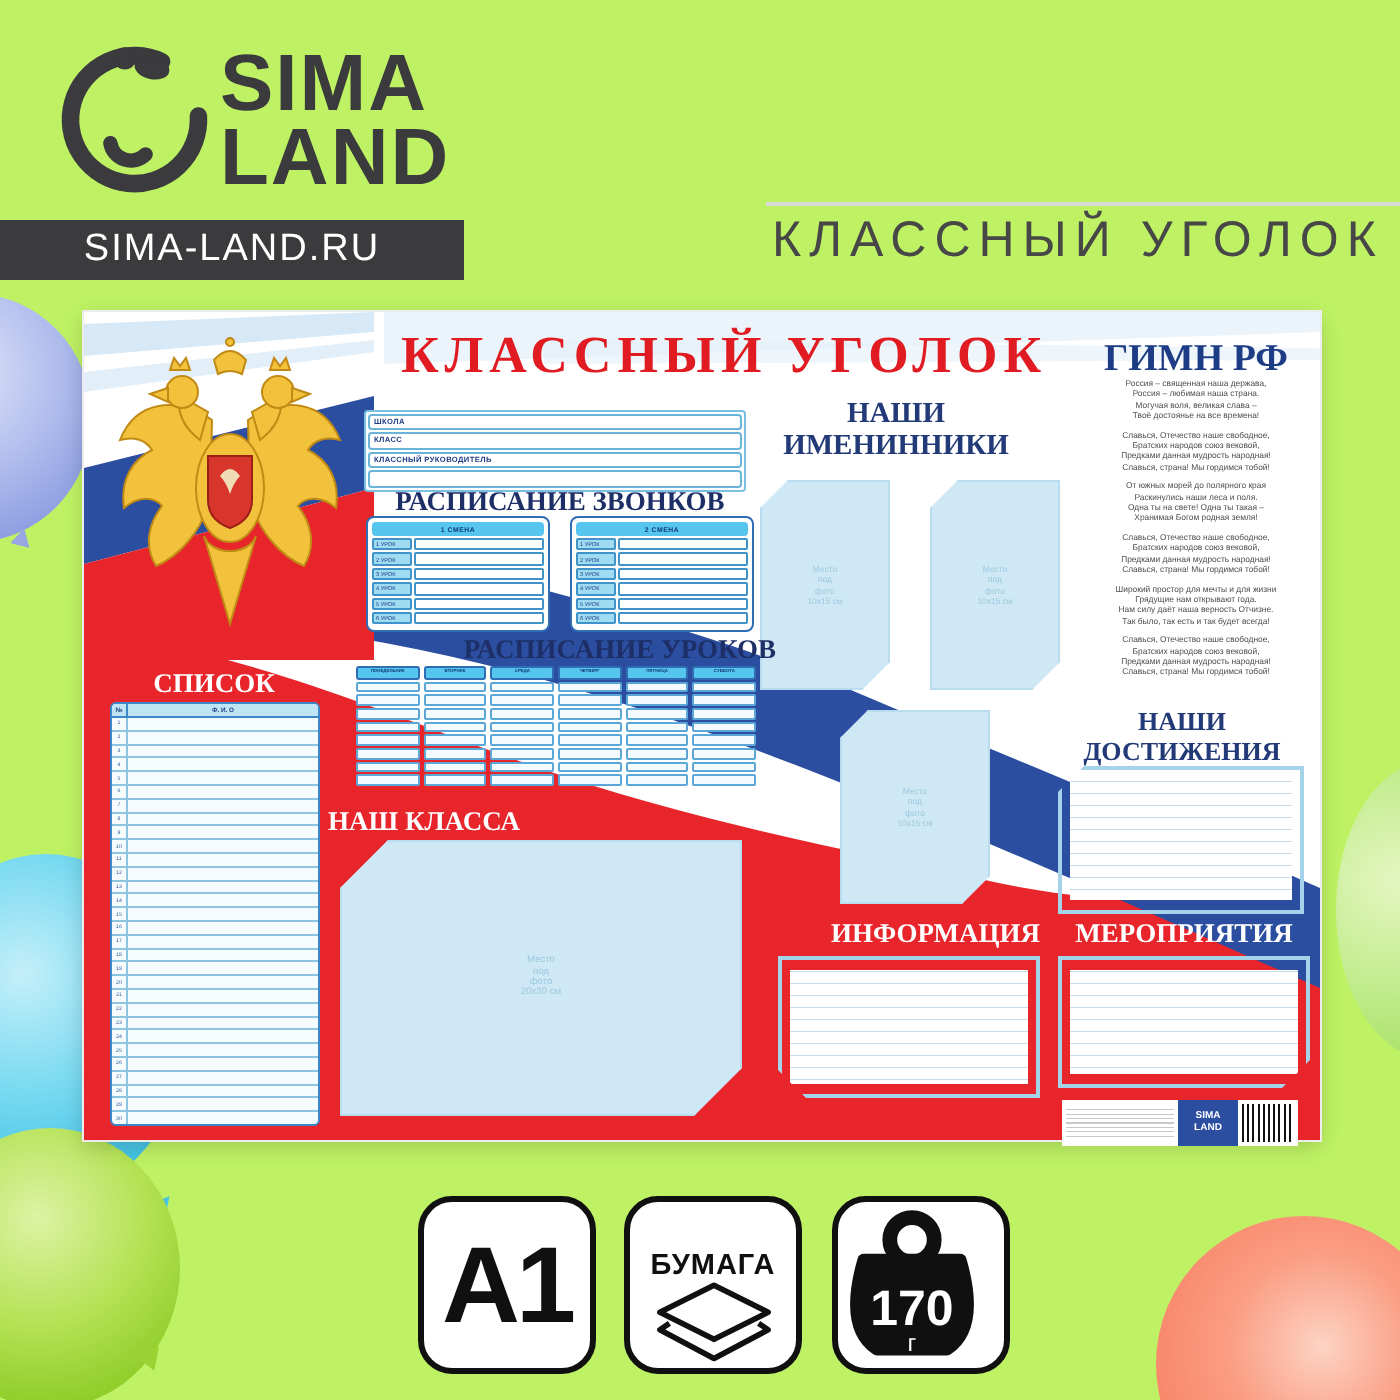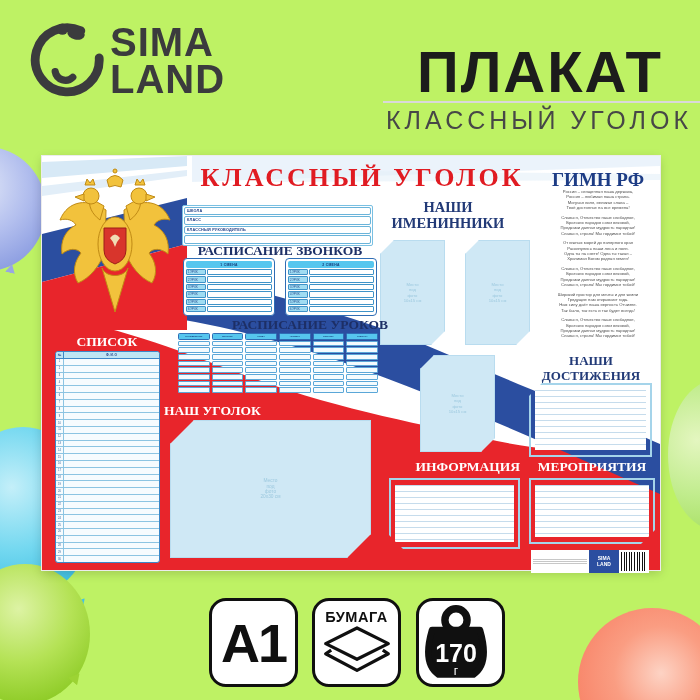--- a/index.html
+++ b/index.html
@@ -137,21 +137,21 @@
   display:flex;flex-direction:column;align-items:center;justify-content:center;line-height:5.5px}
 .bc-brand span{position:static}
 .bc-bars{position:static;width:26px;margin:2px;
   background:repeating-linear-gradient(90deg,#111 0 1px,#fff 1px 2.6px)}
 
 
 .badge{position:absolute;top:598px;width:89px;height:89px;border:3.5px solid #101010;
   border-radius:17px;background:#fff;z-index:1}
 .badge-a1{left:209px;display:flex;align-items:center;justify-content:center;
   font-size:54px;font-weight:bold;color:#101010;letter-spacing:-2px}
-.badge-paper{left:312px;display:flex;flex-direction:column;align-items:center;padding-top:8px}
+.badge-paper{left:312px;display:flex;flex-direction:column;align-items:center;padding-top:24px}
 .paper-label{font-size:14.5px;font-weight:bold;color:#101010;letter-spacing:.5px}
 .badge-weight{left:416px;display:flex;align-items:center;}
 </style>
 </head>
 <body>
 
 <div class="stage">
 
   <div class="balloon b-blue"></div>
   <div class="abs k-blue"></div>
@@ -165,21 +165,21 @@
   <svg class="abs logo" viewBox="0 0 100 100">
     <path d="M66,11 A40,40 0 1 0 89,45" fill="none" stroke="#3b3b3d" stroke-width="11" stroke-linecap="round"></path>
     <circle cx="43" cy="9" r="7" fill="#3b3b3d"></circle>
     <ellipse cx="60" cy="15" rx="11" ry="7" fill="#3b3b3d" transform="rotate(12 60 15)"></ellipse>
     <path d="M34,62 a13,13 0 0 0 22,7" fill="none" stroke="#3b3b3d" stroke-width="9" stroke-linecap="round"></path>
   </svg>
   <div class="abs brand">
     <div>SIMA</div>
     <div>LAND</div>
   </div>
-  <div class="abs ptitle">ПЛАКАТ</div>
+  <div class="abs sitebar">SIMA-LAND.RU</div>
   <div class="abs pline"></div>
   <div class="abs psub">КЛАССНЫЙ УГОЛОК</div>
 
   <div class="poster">
     <svg class="pbg" viewBox="0 0 618 414" preserveAspectRatio="none">
       <rect width="618" height="414" fill="#ffffff"></rect>
       <polygon points="150,0 618,0 618,10 150,26" fill="#dbeaf7" opacity="0.55"></polygon>
       <polygon points="230,14 618,18 618,24 230,26" fill="#e4f0f9" opacity="0.6"></polygon>
       <path d="M0,160 C70,168 130,192 205,220 C300,255 380,268 455,285 C525,300 575,292 618,300 L618,414 L0,414 Z" fill="#e8252b"></path>
       <path d="M0,86 C150,118 290,148 400,196 C480,230 560,262 618,288 L618,338 C545,306 470,272 385,238 C280,196 150,150 0,152 Z" fill="#2b4ea0"></path>
@@ -531,21 +531,21 @@
             <span class="cl-rn">29</span>
             <span class="cl-rf"></span>
           </div>
           <div class="cl-row">
             <span class="cl-rn">30</span>
             <span class="cl-rf"></span>
           </div>
         </div>
     </div>
 
-    <div class="oc-title ser">НАШ УГОЛОК</div>
+    <div class="oc-title ser">НАШ КЛАССА</div>
     <div class="ph phbig">Место
 под
 фото
 20х30 см</div>
 
     <div class="ach-title ser">
       <div style="position:static">НАШИ</div>
       <div style="position:static">ДОСТИЖЕНИЯ</div>
     </div>
     <div class="lined ach-box"></div>

